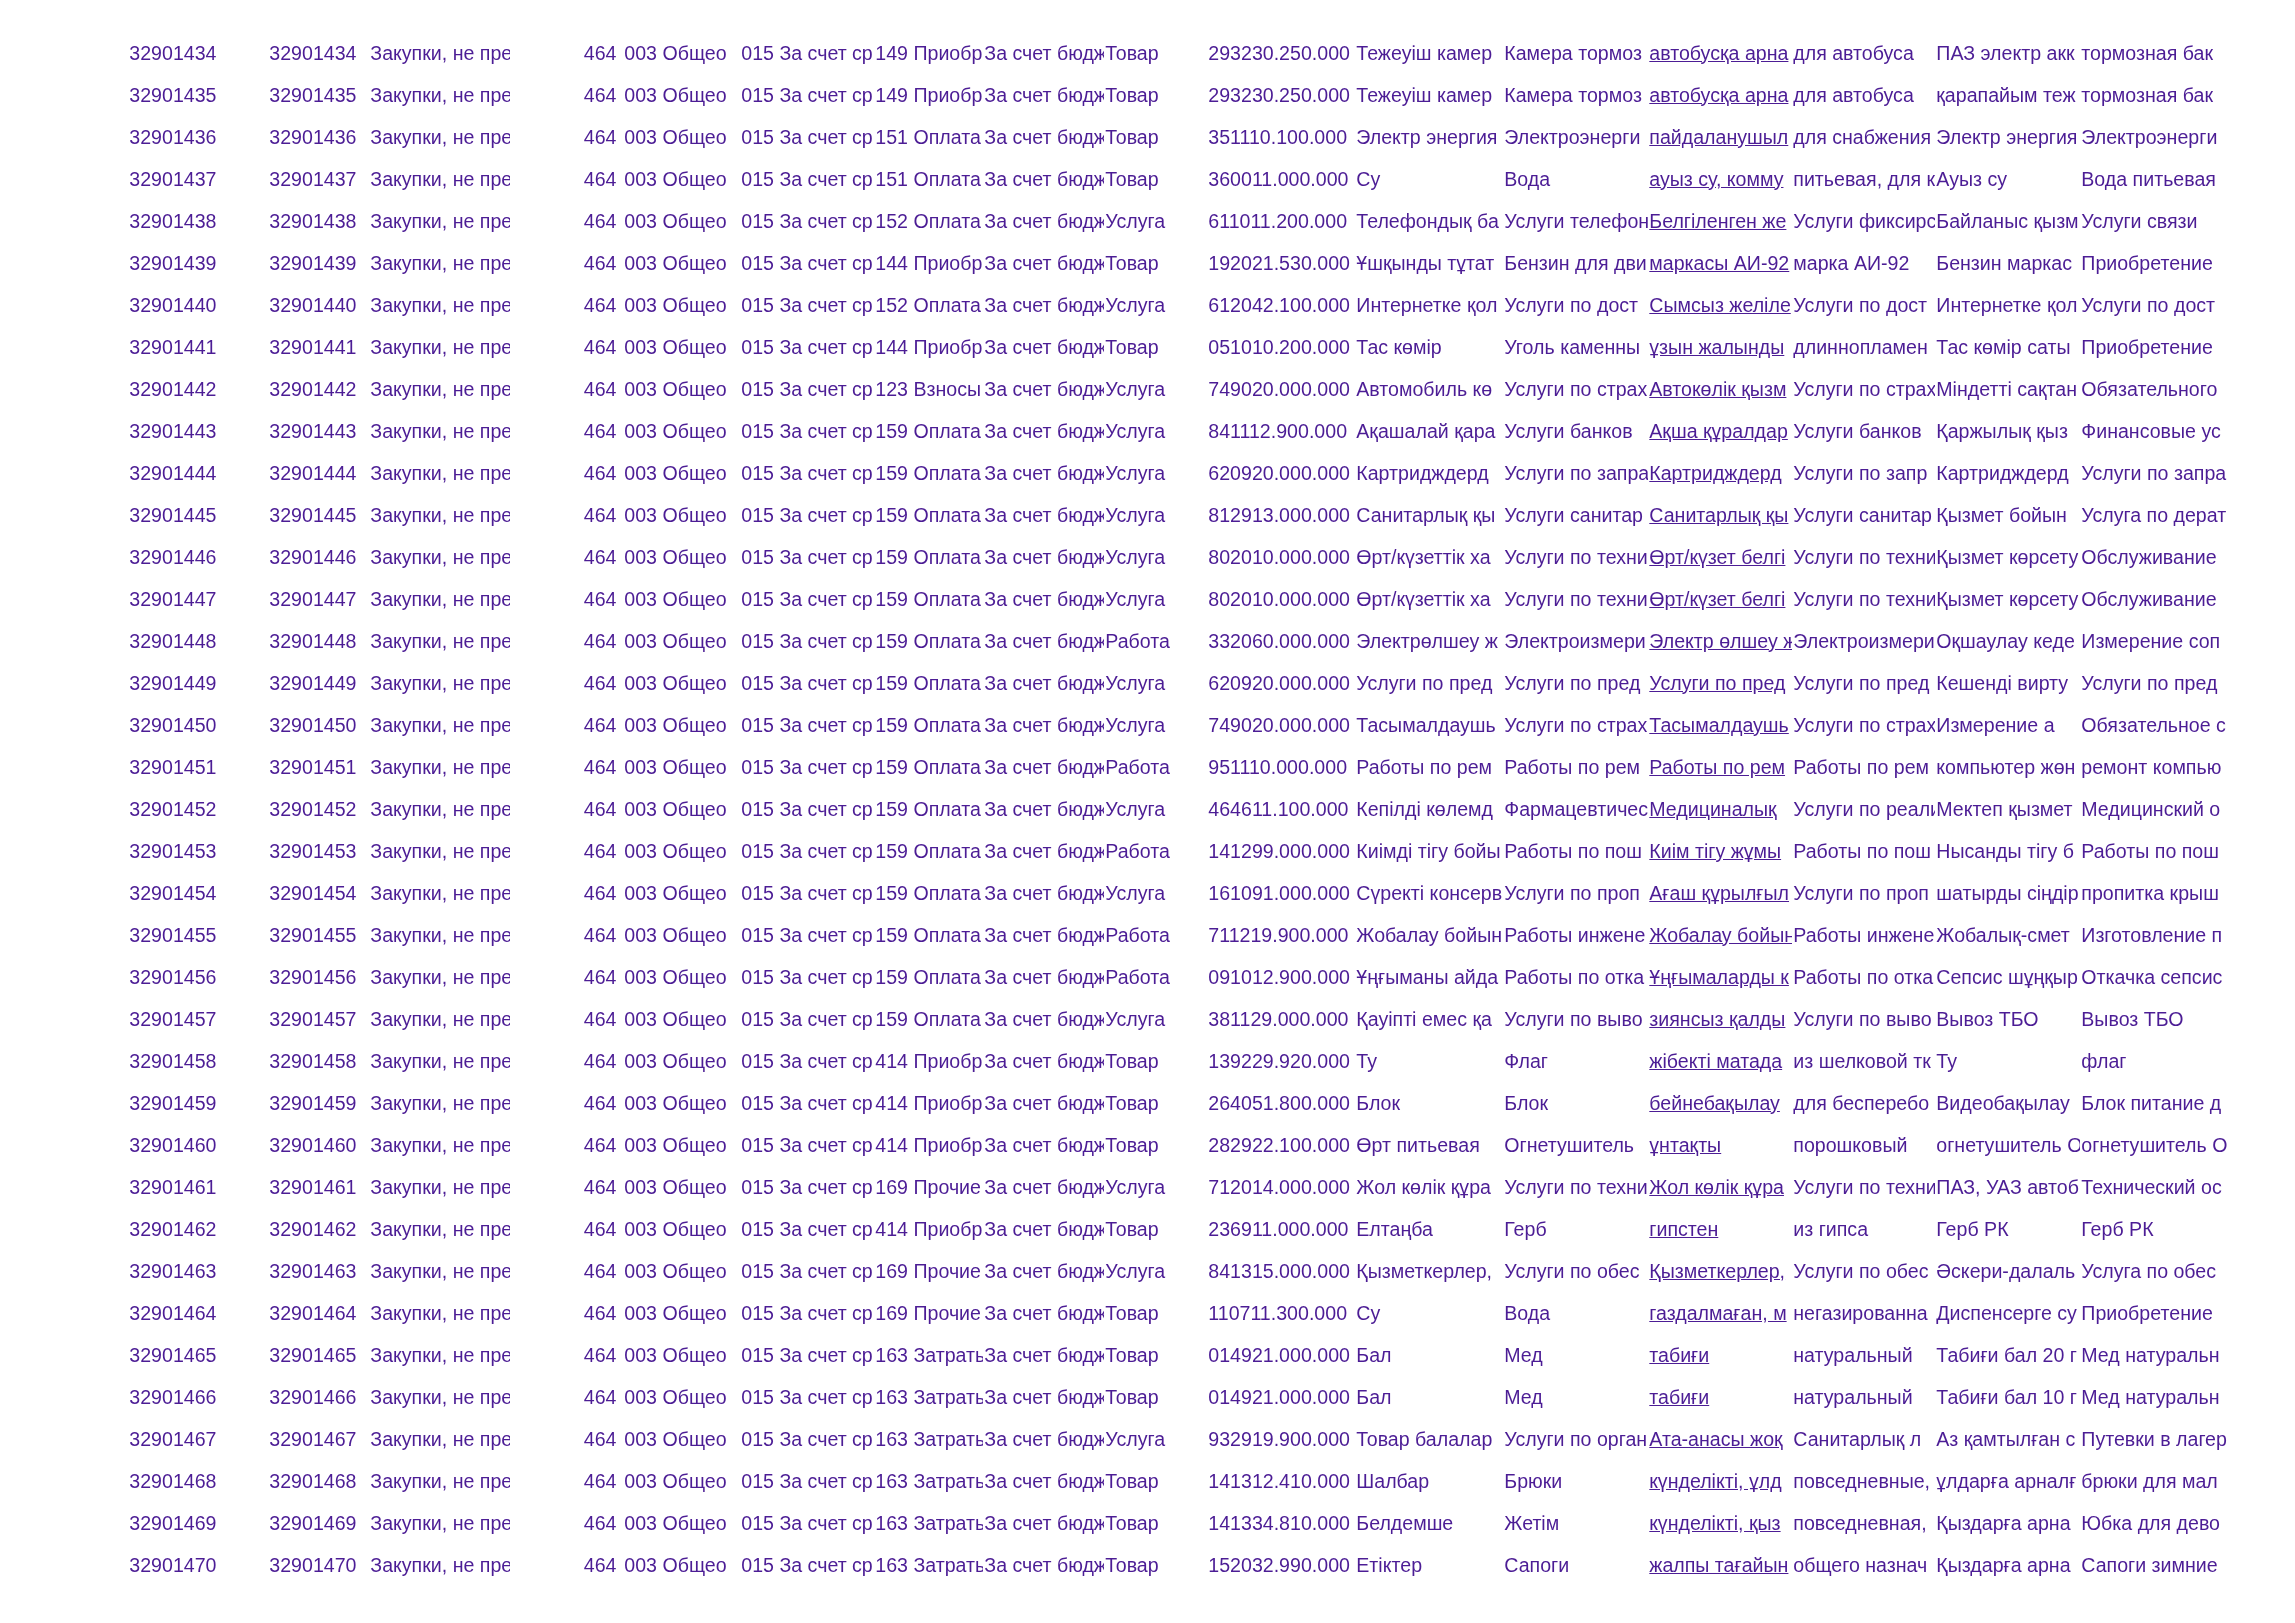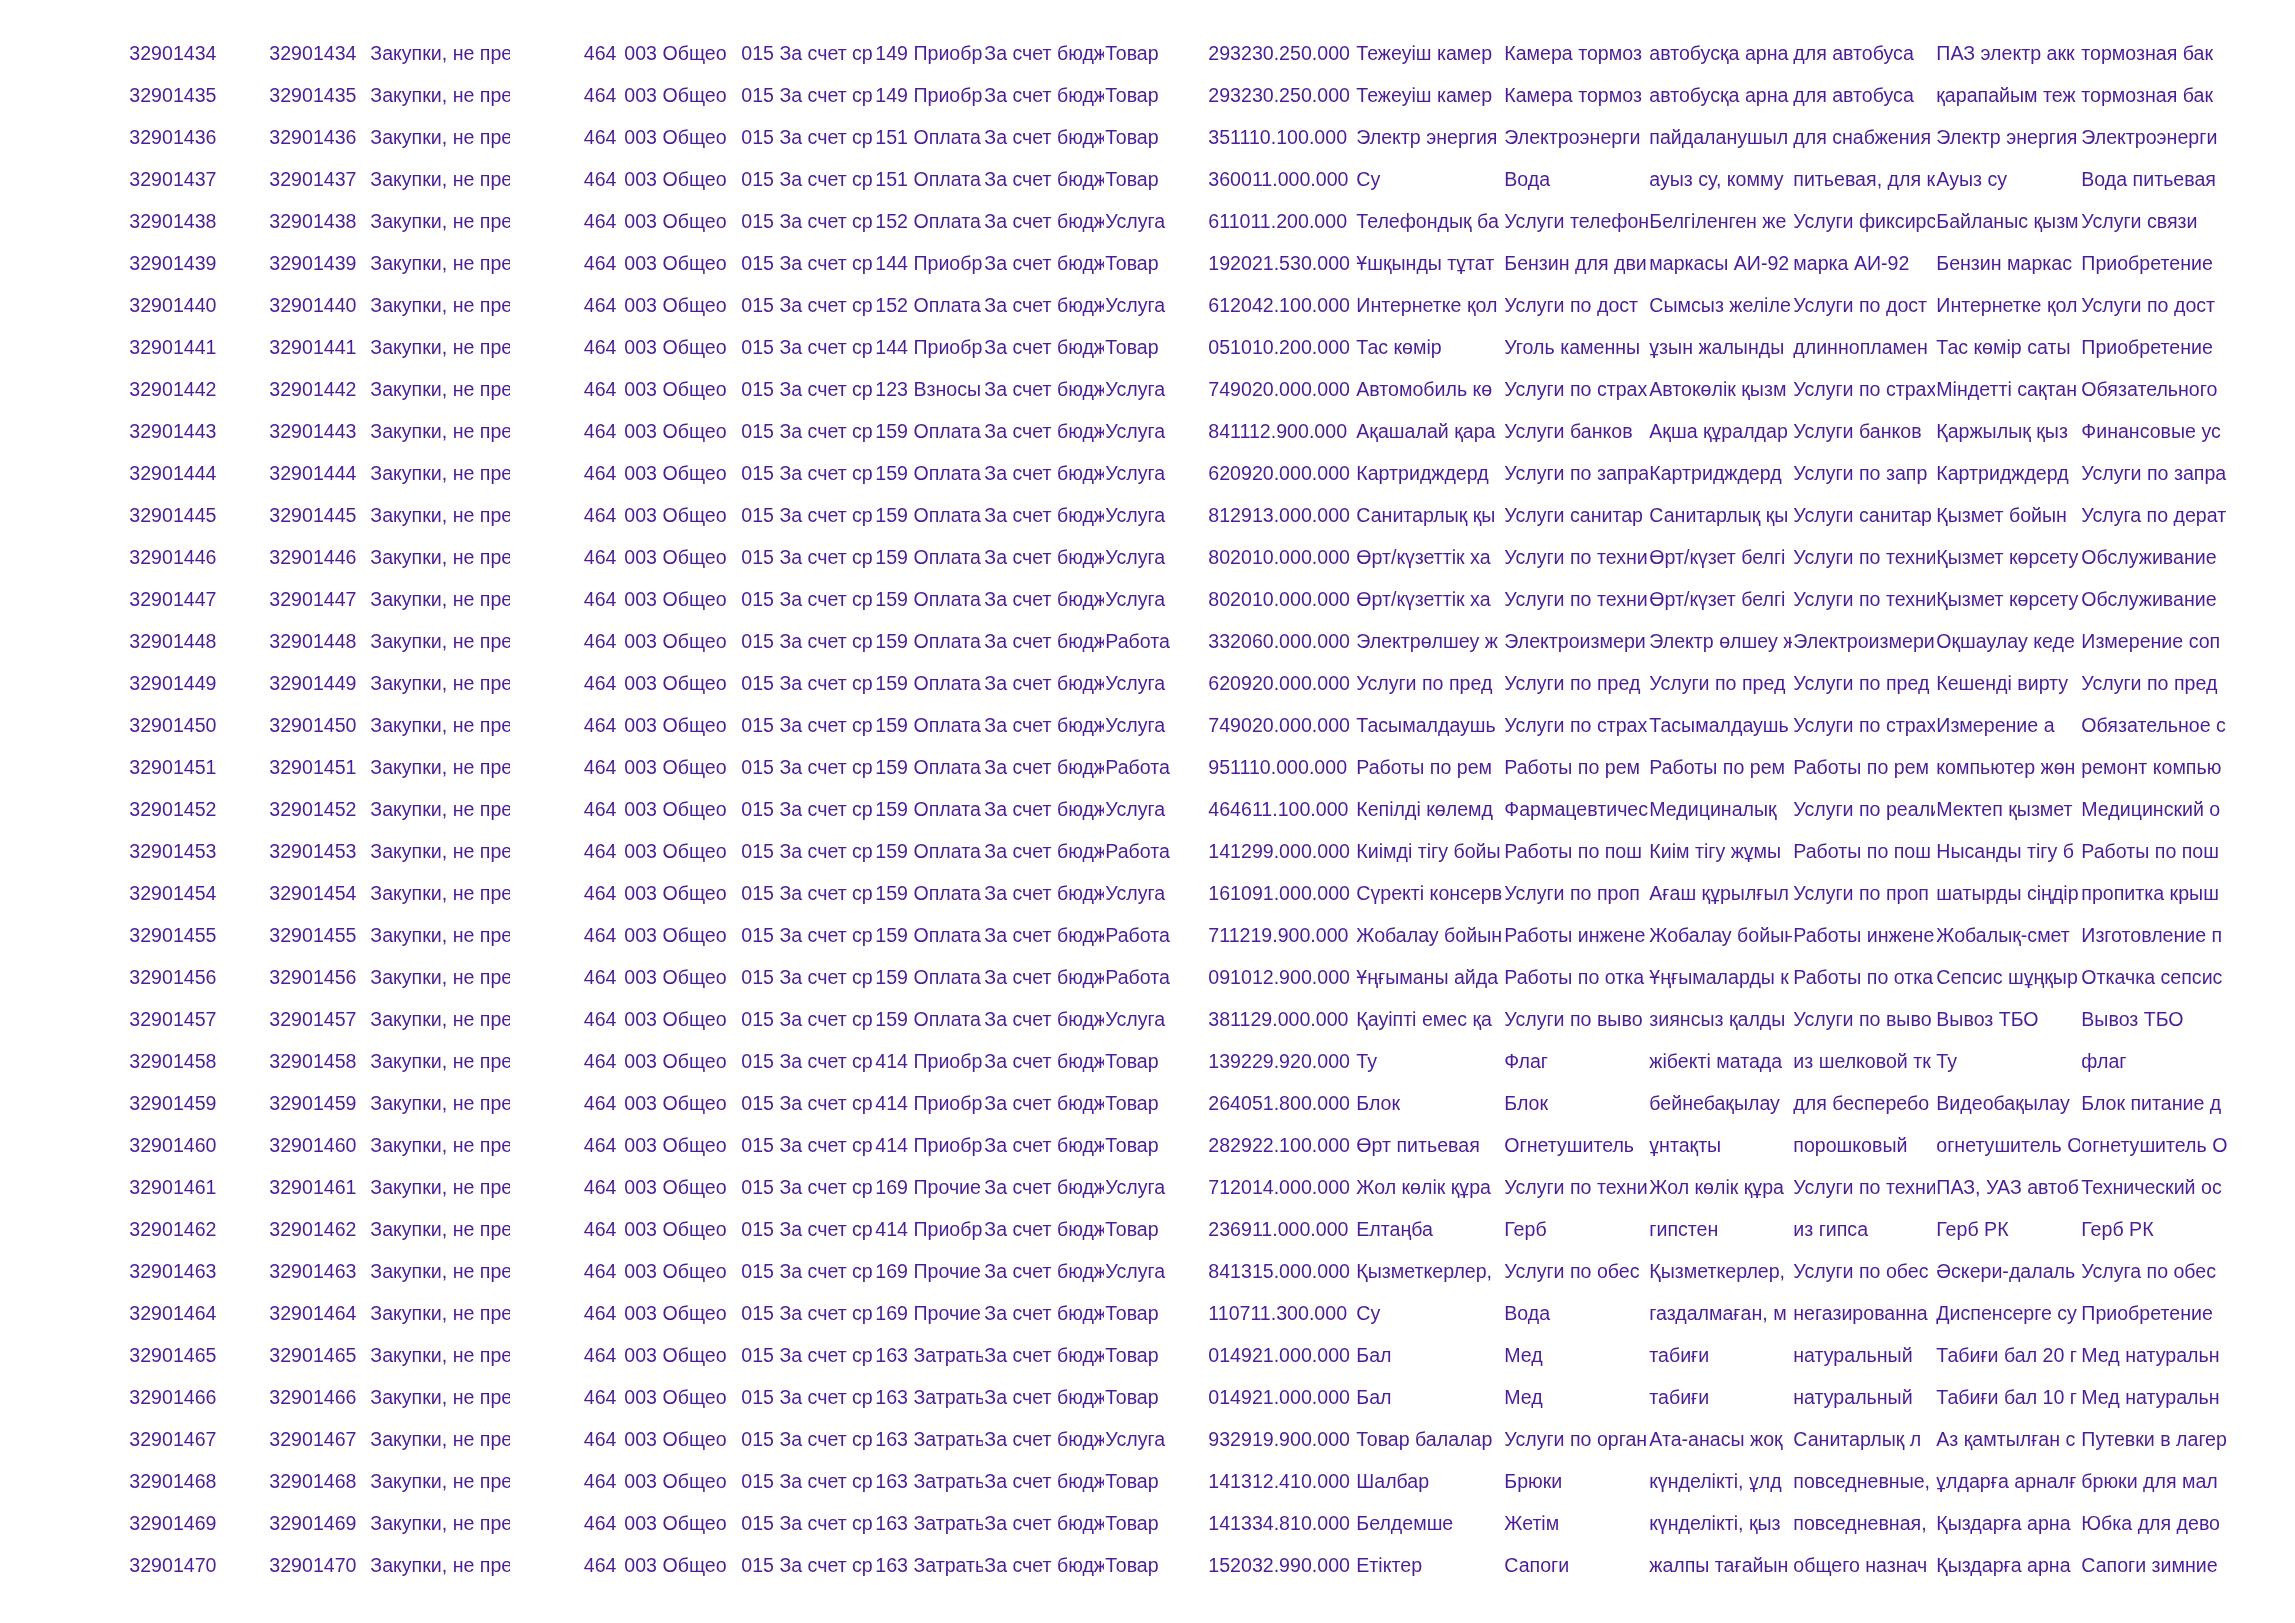--- a/index.html
+++ b/index.html
@@ -35,21 +35,21 @@
   .c2{width:141px;}
   .c3{width:113px;text-align:right;padding-right:6.5px;}
   .c4{width:117px;}
   .c5{width:134px;}
   .c6{width:109px;}
   .c7{width:121px;}
   .c8{width:103px;}
   .c9{width:148px;}
   .c10{width:148px;}
   .c11{width:145px;}
-  .c12{width:144px;}
+  .c12{width:144px;text-decoration:underline;}
   .c13{width:143px;}
   .c14{width:145px;}
   .c15{width:239px;}
 </style>
 </head>
 <body>
 
 <div id="sheet">
   <div class="rows">
       <div class="row">

